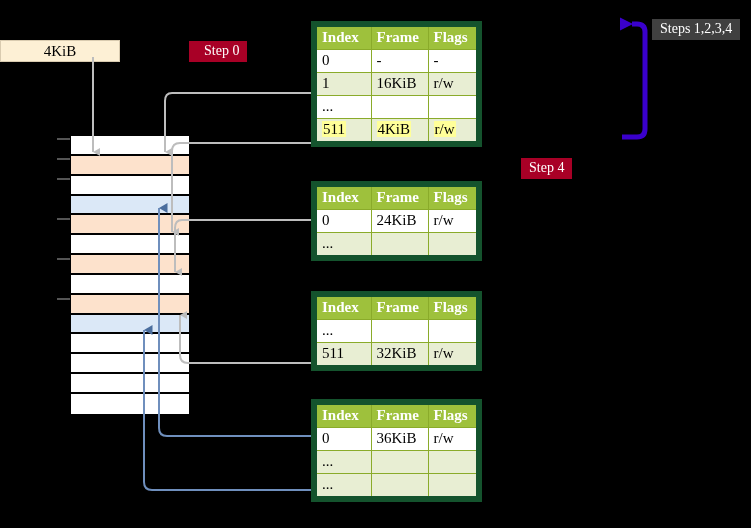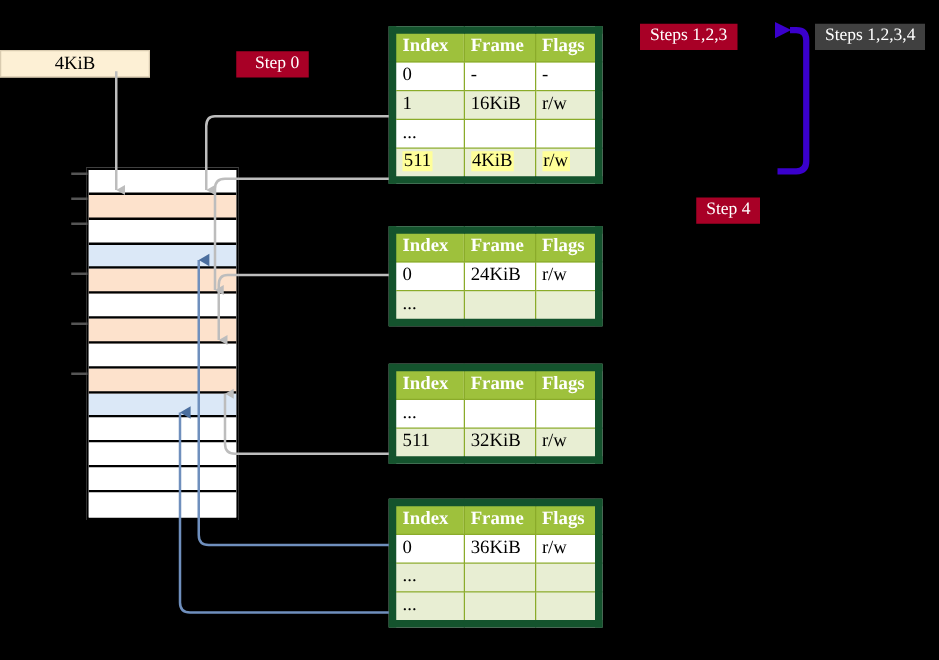--- a/index.html
+++ b/index.html
@@ -58,29 +58,26 @@
 <div class="stage">
 
   <div class="memlabel" style="left:0px;top:40px;width:120px;height:22px;">
     <span>4KiB</span>
   </div>
 
   <div class="badge badge-red" style="left:189px;top:41px;padding-left:15px;">
     <span>Step 0</span>
   </div>
 
-  <div class="badge badge-red" style="left:512px;top:19px;">
-    <span>Steps 1,2,3</span>
-  </div>
 
   <div class="badge badge-blue" style="left:652px;top:19px;">
     <span>Steps 1,2,3,4</span>
   </div>
 
-  <div class="badge badge-red" style="left:521px;top:158px;margin-left:36px;">
+  <div class="badge badge-red" style="left:521px;top:158px;">
     <span>Step 4</span>
   </div>
 
   <div class="memcol" style="left:69px;top:134px;width:122px;height:282px;" id="memcol">
       <div class="memrow m-white" style="height: 19.8571px;"></div>
       <div class="memrow m-orange" style="height: 19.8571px;"></div>
       <div class="memrow m-white" style="height: 19.8571px;"></div>
       <div class="memrow m-blue" style="height: 19.8571px;"></div>
       <div class="memrow m-orange" style="height: 19.8571px;"></div>
       <div class="memrow m-white" style="height: 19.8571px;"></div>

